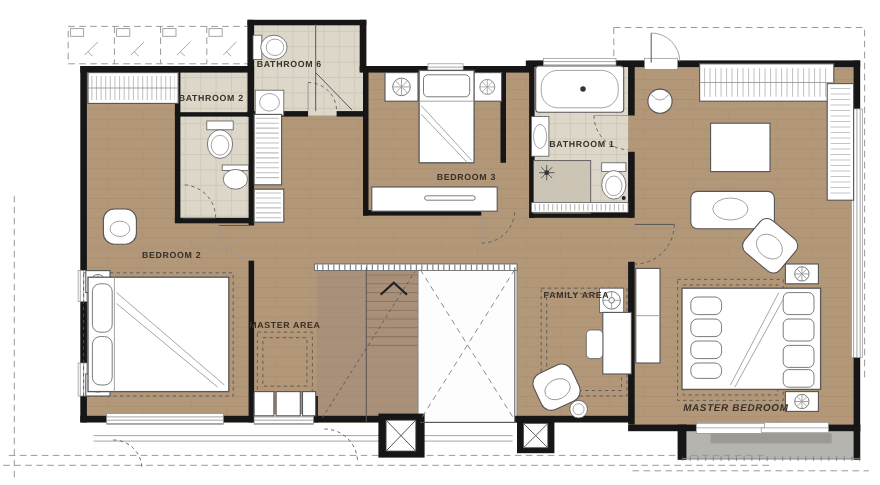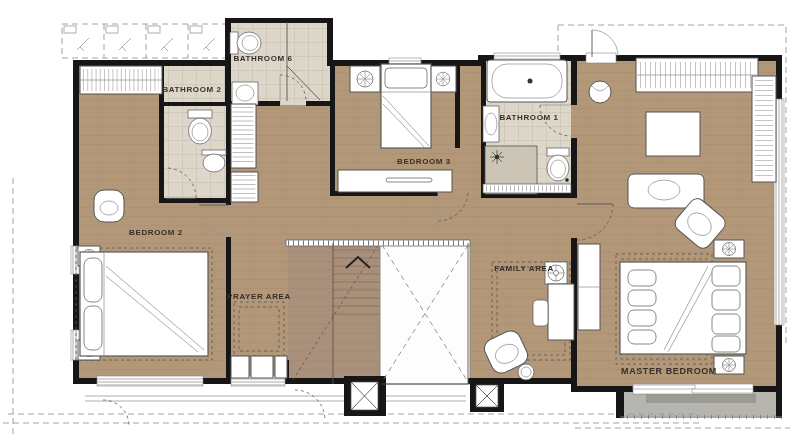--- a/index.html
+++ b/index.html
@@ -13,21 +13,21 @@
   .ln{stroke:var(--line,#555);stroke-width:.9;fill:none;}
   .lnl{stroke:var(--line-light,#999);stroke-width:.8;fill:none;}
   .dash{stroke:var(--line,#555);stroke-width:.8;fill:none;stroke-dasharray:3 3;}
   .ddash{stroke:var(--line-light,#999);stroke-width:.9;fill:none;stroke-dasharray:6 4;}
   .win{fill:#fff;stroke:#8a8a8a;stroke-width:.6;}
   .winl{stroke:#8a8a8a;stroke-width:.7;fill:none;}
   .steps{stroke:var(--stair-line,#8f775f);stroke-width:1;fill:none;}
   .lbl{position:absolute;transform:translate(-50%,-50%);
        font-size:8px;letter-spacing:.6px;color:var(--label,#38302a);
        white-space:nowrap;font-weight:bold;}
-  .lbl.big{font-size:9px;}
+  .lbl.big{font-size:9px;font-style:italic;}
 </style>
 </head>
 <body>
 
 <div class="canvas">
 <svg width="800" height="441" viewBox="0 0 800 441">
   <defs>
     <pattern id="pWood" width="76" height="18" patternUnits="userSpaceOnUse">
       <rect width="76" height="18" style="fill:var(--wood,#b29778)"></rect>
       <path d="M0,.5 H76 M0,9.5 H76" style="stroke:var(--wood-line,#9d8165);stroke-width:.7;opacity:.45"></path>
@@ -444,17 +444,17 @@
           <line x1="592" y1="30" x2="592" y2="57" class="ln"></line>
           <path class="lnl" d="M592,30 A26 26 0 0 1 618,56"></path>
         </g>
   </g>
 </svg>
 
 <div class="lbl" style="left:156px;top:232px">BEDROOM 2</div>
 <div class="lbl" style="left:192px;top:89px">BATHROOM 2</div>
 <div class="lbl" style="left:263px;top:58px">BATHROOM 6</div>
 <div class="lbl" style="left:424px;top:161px">BEDROOM 3</div>
-<div class="lbl" style="left:529px;top:117px">BATHROOM 1</div>
+<div class="lbl" style="left:529px;top:131px">BATHROOM 1</div>
 <div class="lbl" style="left:524px;top:268px">FAMILY AREA</div>
-<div class="lbl" style="left:259px;top:296px">PRAYER AREA</div>
+<div class="lbl" style="left:259px;top:296px">MASTER AREA</div>
 <div class="lbl big" style="left:669px;top:371px">MASTER BEDROOM</div>
 </div>
 
 </body></html>

